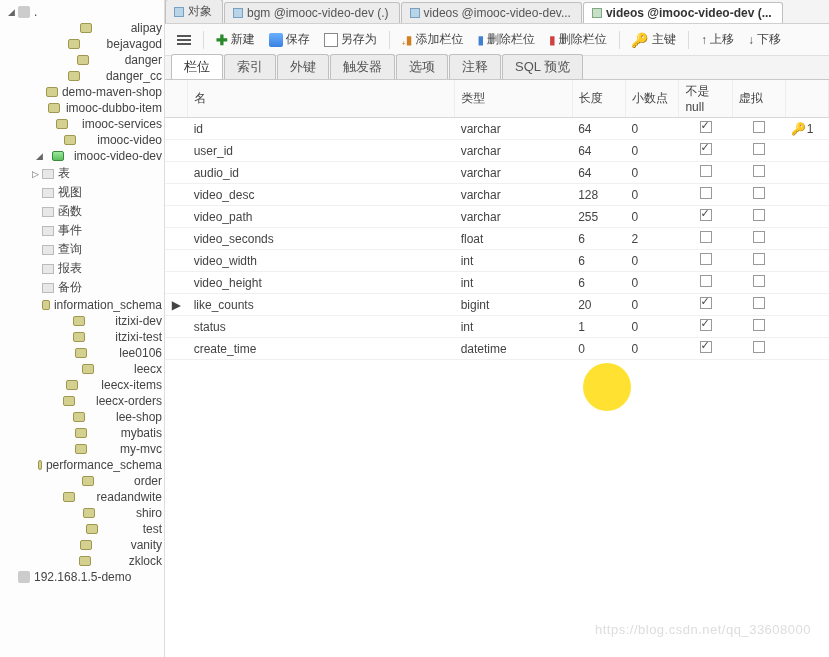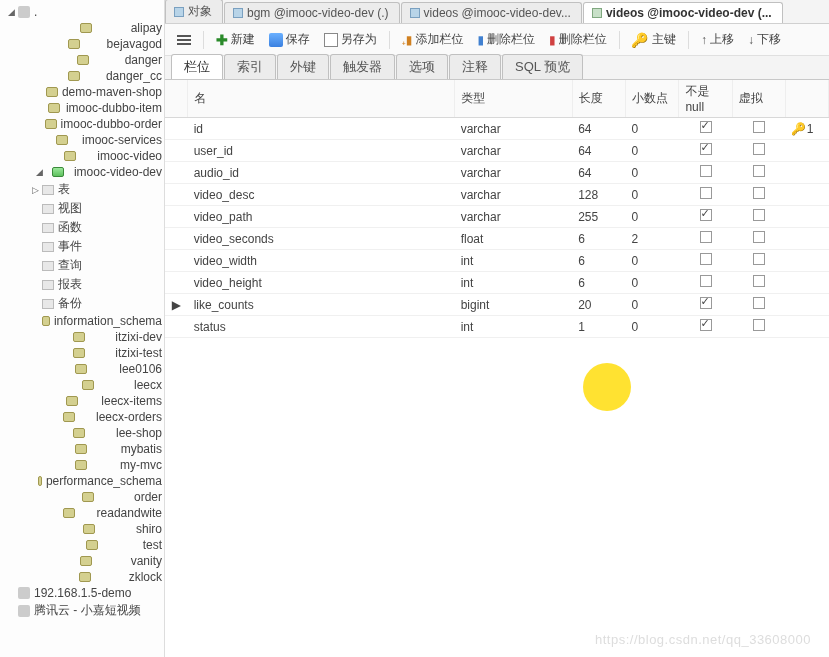--- a/index.html
+++ b/index.html
@@ -40,21 +40,21 @@
 .subtab.active { background: #fff; color: #333; }
 .grid-wrap { flex: 1; overflow: auto; position: relative; }
 .grid { width: 100%; border-collapse: collapse; }
 .grid th { text-align: left; font-weight: normal; padding: 3px 6px; border-bottom: 1px solid #d8d8d8; border-right: 1px solid #eee; background: #fafafa; color: #444; font-size: 12px; }
 .grid td { padding: 3px 6px; border-bottom: 1px solid #f0f0f0; font-size: 12px; color: #444; }
 .chk { width: 12px; height: 12px; border: 1px solid #999; display: inline-block; background: #fff; position: relative; }
 .chk.on::after { content: "✓"; position: absolute; top: -3px; left: 0; font-size: 11px; color: #444; }
 .row-ptr { width: 12px; text-align: center; color: #333; }
 .key-cell { color: #d4a020; }
 .highlight-circle { position: absolute; width: 48px; height: 48px; background: #ffe020; border-radius: 50%; left: 418px; top: 283px; z-index: 5; opacity: 0.92; }
-.watermark { position: absolute; right: 18px; bottom: 10px; color: #ddd; font-size: 13px; letter-spacing: 0.5px; pointer-events: none; margin-left: 33px; }
+.watermark { position: absolute; right: 18px; bottom: 20px; color: #ddd; font-size: 13px; letter-spacing: 0.5px; pointer-events: none; margin-left: 33px; }
 .col-name { width: 250px; }
 .col-type { width: 110px; margin-top: 16px; }
 .col-len { width: 50px; text-align: left; }
 .col-dec { width: 50px; }
 .col-nn { width: 50px; text-align: center; }
 .col-virt { width: 50px; text-align: center; }
 .col-key { width: 40px; }
 </style>
 </head>
 <body>
@@ -93,25 +93,20 @@
           <span>demo-maven-shop</span>
         </div>
         <div class="tree-item l1">
           <span class="arrow"></span>
           <span class="db-icon"></span>
           <span>imooc-dubbo-item</span>
         </div>
         <div class="tree-item l1">
           <span class="arrow"></span>
           <span class="db-icon"></span>
-          <span>imooc-dubbo-order</span>
-        </div>
-        <div class="tree-item l1">
-          <span class="arrow"></span>
-          <span class="db-icon"></span>
           <span>imooc-services</span>
         </div>
         <div class="tree-item l1">
           <span class="arrow"></span>
           <span class="db-icon"></span>
           <span>imooc-video</span>
         </div>
       </div>
     <div class="tree-item l1">
       <span class="arrow">◢</span>
@@ -240,25 +235,20 @@
           <span class="arrow"></span>
           <span class="db-icon"></span>
           <span>zklock</span>
         </div>
       </div>
     <div id="other-conns">
         <div class="tree-item">
           <span class="arrow"></span>
           <span class="conn-icon"></span>
           <span>192.168.1.5-demo</span>
-        </div>
-        <div class="tree-item">
-          <span class="arrow"></span>
-          <span class="conn-icon"></span>
-          <span>腾讯云 - 小嘉短视频</span>
         </div>
       </div>
   </div>
 
   <div class="main">
     <div class="tabs-top" id="top-tabs">
         <div class="tab-top">
           <span class="tab-mini-icon"></span>
           <span>对象</span>
         </div>
@@ -445,19 +435,29 @@
             <tr>
               <td class="row-ptr"></td>
               <td class="col-name">status</td>
               <td class="col-type">int</td>
               <td class="col-len">1</td>
               <td class="col-dec">0</td>
               <td class="col-nn"><span class="chk on"></span></td>
               <td class="col-virt"><span class="chk"></span></td>
               <td class="col-key key-cell"></td>
             </tr>
+            <tr>
+              <td class="row-ptr"></td>
+              <td class="col-name">create_time</td>
+              <td class="col-type">datetime</td>
+              <td class="col-len">0</td>
+              <td class="col-dec">0</td>
+              <td class="col-nn"><span class="chk on"></span></td>
+              <td class="col-virt"><span class="chk"></span></td>
+              <td class="col-key key-cell"></td>
+            </tr>
           </tbody>
       </table>
     </div>
   </div>
 </div>
 
 <div class="watermark">https://blog.csdn.net/qq_33608000</div>
 
 </body></html>

